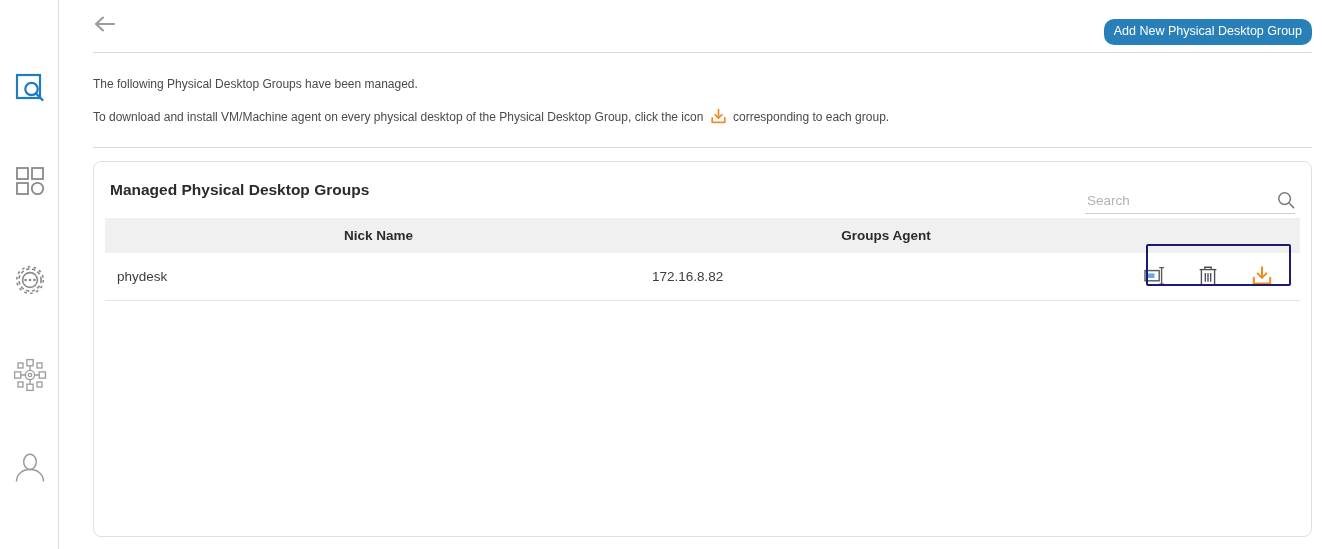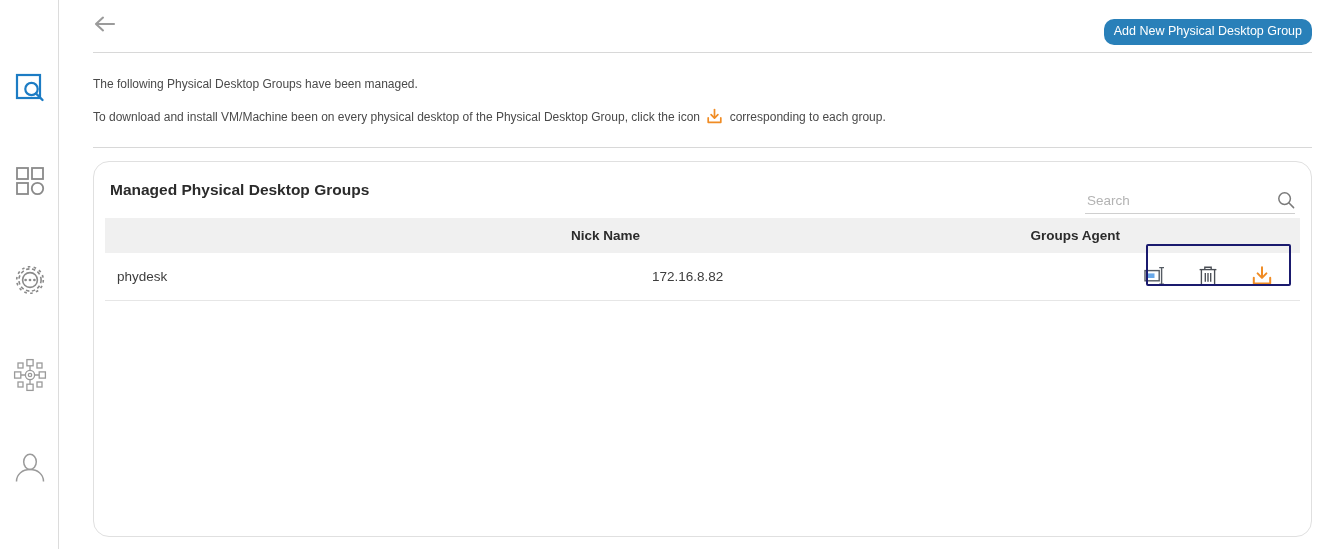--- a/index.html
+++ b/index.html
@@ -102,21 +102,21 @@
   .inline-dl {
     display: inline-block;
     vertical-align: -4px;
     margin: 0 3px;
   }
 
   
   .card {
     margin-top: 13px;
     border: 1px solid #e0e0e0;
-    border-radius: 16px;
+    border-radius: 8px;
     background: #ffffff;
     height: 376px;
     position: relative;
     overflow: hidden;
   }
   .card-head {
     height: 56px;
     position: relative;
     padding: 0 16px;
     display: flex;
@@ -151,21 +151,21 @@
 
   
   table.grid {
     width: calc(100% - 22px);
     margin: 0 11px;
     border-collapse: collapse;
     table-layout: fixed;
   }
   table.grid thead th {
     background: #f0f0f0;
-    text-align: right;
+    text-align: center;
     font-size: 13.5px;
     font-weight: bold;
     color: #2b2b2b;
     padding: 10px 0 10px 12px;
     height: 32px;
   }
   table.grid tbody td {
     font-size: 13.5px;
     color: #3d3d3d;
     padding: 11px 0 12px 12px;
@@ -290,21 +290,21 @@
         </span>
       </div>
       <button class="add-btn">Add New Physical Desktop Group</button>
     </div>
 
     <div class="hr"></div>
 
     <div class="desc-block">
       <div class="desc-line">The following Physical Desktop Groups have been managed.</div>
       <div class="desc-line">
-        <span>To download and install VM/Machine been on every physical desktop of the Physical Desktop Group, click the icon</span>
+        <span>To download and install VM/Machine agent on every physical desktop of the Physical Desktop Group, click the icon</span>
         <span class="inline-dl">
           <svg width="17" height="17" viewBox="0 0 17 17">
             <g fill="none" stroke="#f08c24" stroke-width="1.7" stroke-linecap="round" stroke-linejoin="round">
               <path d="M8.5 1.6 L8.5 9.4"></path>
               <path d="M5.1 6.6 L8.5 10.1 L11.9 6.6"></path>
               <path d="M2.2 9.9 L2.2 14.3 L14.8 14.3 L14.8 9.9"></path>
             </g>
           </svg>
         </span>
         <span>corresponding to each group.</span>

